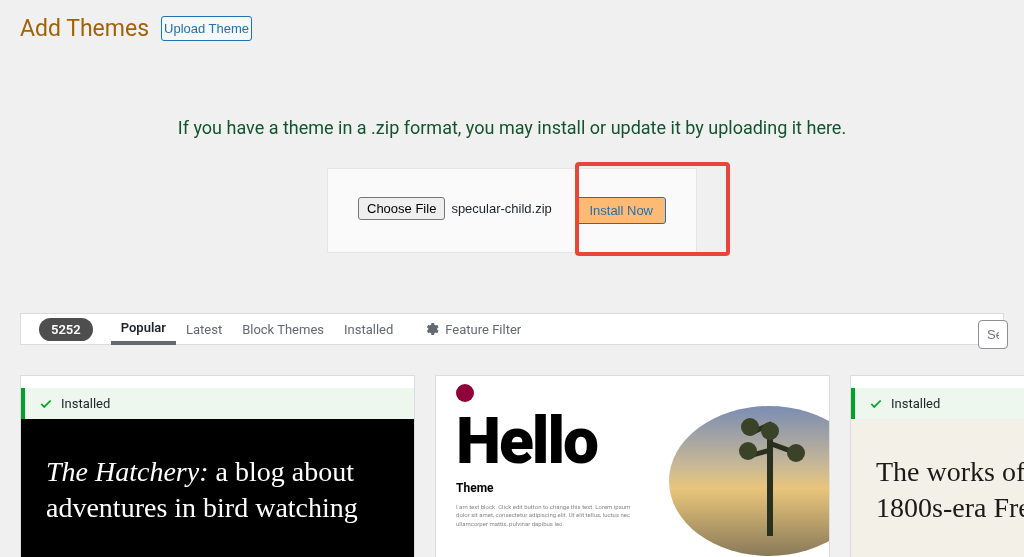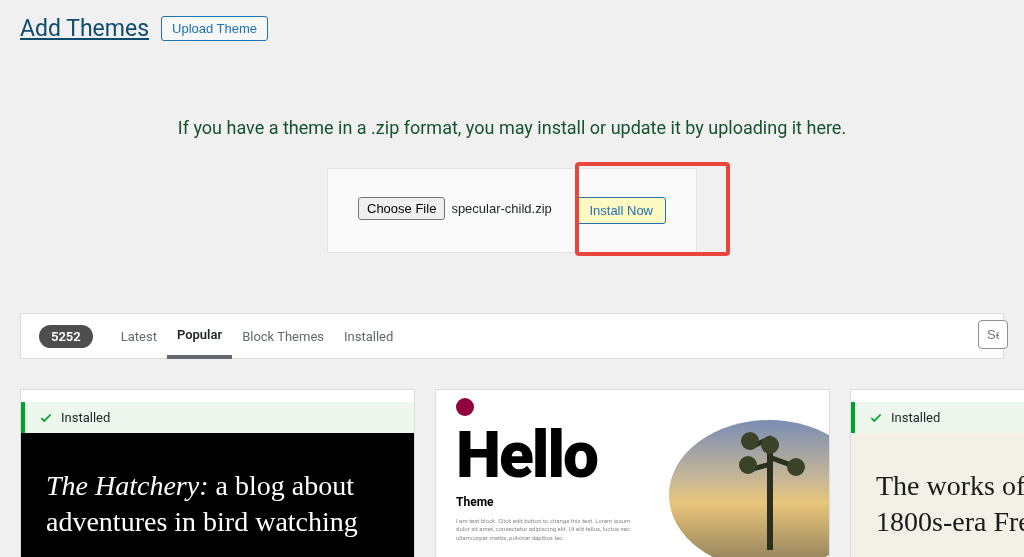--- a/index.html
+++ b/index.html
@@ -14,28 +14,27 @@
     }
     .header {
       display: flex;
       align-items: center;
       padding: 15px 20px 10px 20px;
       gap: 12px;
     }
     .page-title {
       font-size: 23px;
       font-weight: 400;
-      color: #0c4a6e;
-      text-decoration: underline;
+      color: #a16207;
     }
     .upload-theme-btn {
       border: 1px solid #2271b1;
       color: #2271b1;
       background: #f6f7f7;
-      padding: 4px 10px;
+      padding: 4px 2px;
       font-size: 13px;
       border-radius: 3px;
       cursor: pointer;
     }
     .upload-hint {
       text-align: center;
       font-size: 18px;
       color: #14532d;
       margin: 65px 0 30px 0;
     }
@@ -57,21 +56,21 @@
       border-radius: 3px;
       padding: 3px 8px;
       font-size: 13px;
       cursor: pointer;
       font-family: Arial, sans-serif;
     }
     .file-name { font-size: 13px; color: #1d2327; font-family: Arial, sans-serif; }
     .install-now-btn {
       border: 1px solid #2271b1;
       color: #2271b1;
-      background: #fef9c3;
+      background: #fdba74;
       padding: 5px 12px;
       font-size: 13px;
       border-radius: 3px;
       cursor: pointer;
     }
     .highlight-box {
       position: absolute;
       border: 4px solid #e8453c;
       border-radius: 4px;
       right: -34px;
@@ -80,21 +79,21 @@
       height: 94px;
       pointer-events: none;
     }
     .filter-bar {
       background: #fff;
       border: 1px solid #dcdcde;
       margin: 0 20px 0 20px;
       padding: 0;
       display: flex;
       align-items: center;
-      height: 46px;
+      height: 32px;
       position: relative;
     }
     .count-badge {
       background: #4e4e4e;
       color: #fff;
       border-radius: 30px;
       padding: 4px 12px;
       font-size: 13px;
       font-weight: 600;
       margin: 0 18px;
@@ -233,24 +232,30 @@
     <button class="choose-file-btn">Choose File</button>
     <span class="file-name">specular-child.zip</span>
   </div>
   <button class="install-now-btn">Install Now</button>
   <div class="highlight-box"></div>
 </div>
 
 <div class="filter-bar">
   <span class="count-badge">5252</span>
   <div class="tabs">
+    <div class="tab active">Popular</div>
     <div class="tab">Latest</div>
-    <div class="tab active">Popular</div>
     <div class="tab">Block Themes</div>
     <div class="tab">Installed</div>
+    <div class="tab feature-filter">
+      <svg class="gear-icon" viewBox="0 0 24 24">
+          <path d="M12 8a4 4 0 100 8 4 4 0 000-8zm9.4 4a7.7 7.7 0 00-.1-1.1l2.1-1.6-2-3.5-2.5 1a7.6 7.6 0 00-1.9-1.1l-.4-2.7h-4l-.4 2.7a7.6 7.6 0 00-1.9 1.1l-2.5-1-2 3.5 2.1 1.6a7.7 7.7 0 000 2.2l-2.1 1.6 2 3.5 2.5-1a7.6 7.6 0 001.9 1.1l.4 2.7h4l.4-2.7a7.6 7.6 0 001.9-1.1l2.5 1 2-3.5-2.1-1.6c.1-.4.1-.7.1-1.1z"></path>
+        </svg>
+      <span>Feature Filter</span>
+    </div>
   </div>
   <input class="search-box" placeholder="Sear" style="">
 </div>
 
 <div class="theme-grid">
 
   <div class="theme-card">
     <div class="installed-banner">
       <svg class="check-icon" viewBox="0 0 24 24">
           <polyline points="4,12 9,17 20,6"></polyline>

